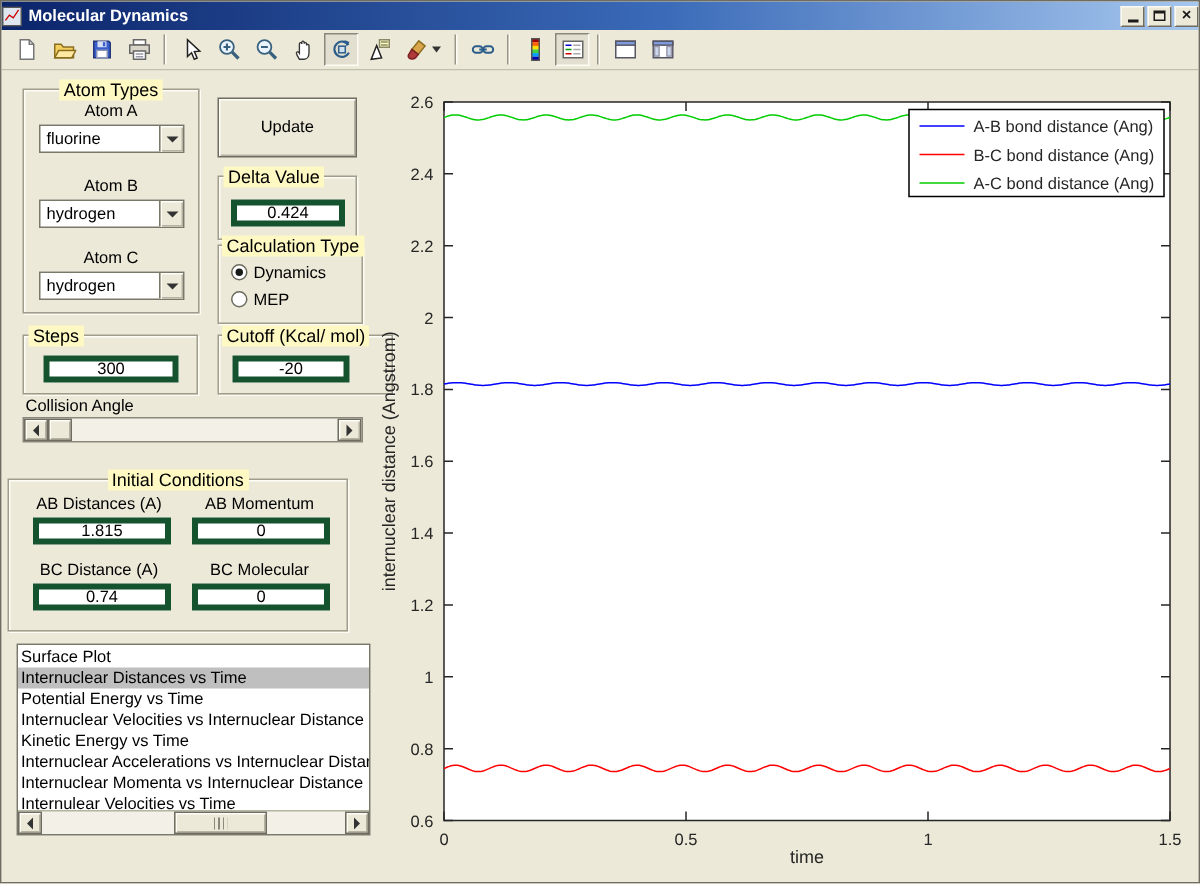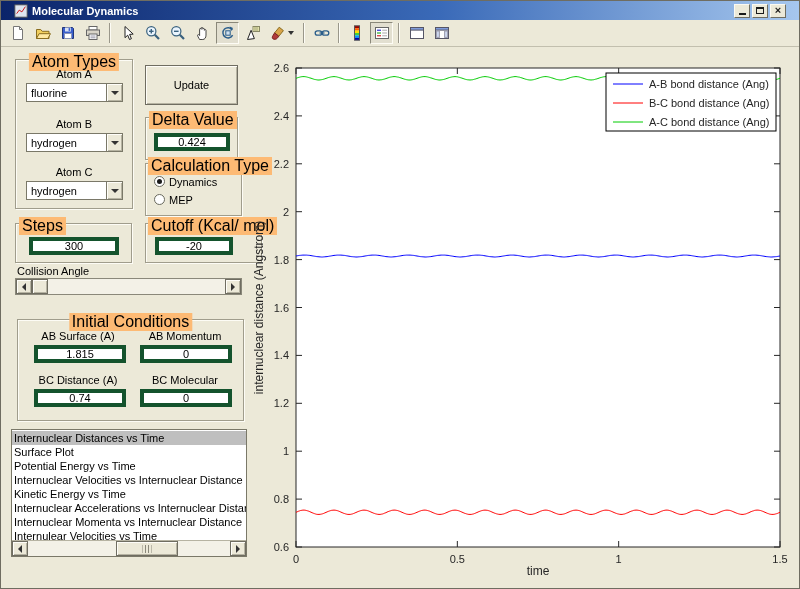--- a/index.html
+++ b/index.html
@@ -1,21 +1,21 @@
 <!DOCTYPE html>
 <html><head>
 <meta charset="utf-8">
 <style>
   *{box-sizing:border-box;margin:0;padding:0}
   html,body{width:800px;height:589px;overflow:hidden}
   body{font-family:"Liberation Sans",sans-serif;font-size:11px;background:#ece9d8;color:#000}
   .window{position:relative;width:800px;height:589px;background:#ece9d8;border:1px solid #6f6d61;overflow:hidden}
 
   
-  .titlebar{height:19px;display:flex;align-items:center;padding:0 13px;
+  .titlebar{height:19px;display:flex;align-items:center;padding:0 0;
     background:linear-gradient(90deg,#0b246a 0%,#3a6ab8 55%,#a6c7ee 100%)}
   .app-icon{width:14px;height:14px;margin-right:4px;display:inline-flex}
   .title-text{color:#fff;font-weight:bold;font-size:11px;white-space:nowrap}
   .win-btns{margin-left:auto;display:flex;gap:2px}
   .win-btn{width:16px;height:14px;background:#ece9d8;border:1px solid;
     border-color:#fbf9f1 #6f6d61 #6f6d61 #fbf9f1;display:inline-flex;align-items:center;justify-content:center;cursor:default}
   .glyph-min{display:block;width:7px;height:2px;background:#1a1a1a;margin-top:7px}
   .glyph-max{display:block;width:8px;height:7px;border:1px solid #1a1a1a;border-top-width:2px}
   .glyph-close{font:bold 11px/11px "Liberation Sans",sans-serif;color:#1a1a1a}
 
@@ -26,21 +26,21 @@
   .tb-btn.active{border-color:#8a887a #fdfcf5 #fdfcf5 #8a887a;background:#e2dfd0}
   .tb-btn svg{display:block}
   .tb-caret{width:0;height:0;border:3px solid transparent;border-top:4px solid #333;border-bottom:none;margin-left:2px}
   .tb-sep{width:2px;height:20px;margin:0 4px;border-left:1px solid #9a978a;border-right:1px solid #fdfcf5}
 
   
   .content{position:relative;width:798px;height:541px;background:#ece9d8;overflow:hidden}
 
   
   .group{position:absolute;border:1px solid #a09d8c;box-shadow:inset 1px 1px 0 #fdfcf5,1px 1px 0 #fdfcf5}
-  .group-title{position:absolute;top:-7px;background:#fdba74;padding:0 3px;font-size:16px;white-space:nowrap}
+  .group-title{position:absolute;top:-7px;background:#fef9c3;padding:0 3px;font-size:12px;white-space:nowrap}
   .gt-center{left:50%;transform:translateX(-50%)}
   .lbl{position:absolute;font-size:11px;white-space:nowrap}
   .lbl-c{text-align:center}
   .edit{position:absolute;height:18px;background:#fff;border:4px solid #14532d;
     font:11px "Liberation Sans",sans-serif;text-align:center;padding:0 2px}
   .btn{position:absolute;background:#ece9d8;border:1px solid #6f6d61;
     box-shadow:inset 1px 1px 0 #fefdf8,inset -1px -1px 0 #b6b3a2;
     font:11px "Liberation Sans",sans-serif;display:flex;align-items:center;justify-content:center;cursor:default}
   .combo{position:absolute;height:19px;background:#fff;border:1px solid #7a7868;display:flex;align-items:center}
   .combo-text{flex:1;padding:0 4px;font-size:11px;white-space:nowrap;overflow:hidden}
@@ -292,36 +292,36 @@
           <span class="tri tri-left"></span>
         </span>
       <span class="sb-track">
         <span class="sl-thumb" style="left:0;width:16px"></span>
       </span>
       <span class="sb-btn">
           <span class="tri tri-right"></span>
         </span>
     </div>
 
-    <div class="group" style="left:16px;top:272px;width:227px;height:102px">
+    <div class="group" style="left:4px;top:272px;width:227px;height:102px">
       <span class="group-title gt-center">Initial Conditions</span>
-      <div class="lbl lbl-c" style="left:10px;top:10px;width:100px">AB Surface (A)</div>
+      <div class="lbl lbl-c" style="left:10px;top:10px;width:100px">AB Distances (A)</div>
       <div class="lbl lbl-c" style="left:117px;top:10px;width:100px">AB Momentum</div>
       <input class="edit" style="left: 16px; top: 25px; width: 92px;" value="1.815">
       <input class="edit" style="left: 122px; top: 25px; width: 92px;" value="0">
       <div class="lbl lbl-c" style="left:10px;top:54px;width:100px">BC Distance (A)</div>
       <div class="lbl lbl-c" style="left:117px;top:54px;width:100px">BC Molecular</div>
       <input class="edit" style="left: 16px; top: 69px; width: 92px;" value="0.74">
       <input class="edit" style="left: 122px; top: 69px; width: 92px;" value="0">
     </div>
 
     <div class="listbox">
       <div class="lb-items" id="listbox-items">
+          <div class="lb-item">Surface Plot</div>
           <div class="lb-item selected">Internuclear Distances vs Time</div>
-          <div class="lb-item">Surface Plot</div>
           <div class="lb-item">Potential Energy vs Time</div>
           <div class="lb-item">Internuclear Velocities vs Internuclear Distance</div>
           <div class="lb-item">Kinetic Energy vs Time</div>
           <div class="lb-item">Internuclear Accelerations vs Internuclear Distance</div>
           <div class="lb-item">Internuclear Momenta vs Internuclear Distance</div>
           <div class="lb-item">Internulear Velocities vs Time</div>
         </div>
       <div class="lb-hscroll">
         <span class="sb-btn">
             <span class="tri tri-left"></span>

